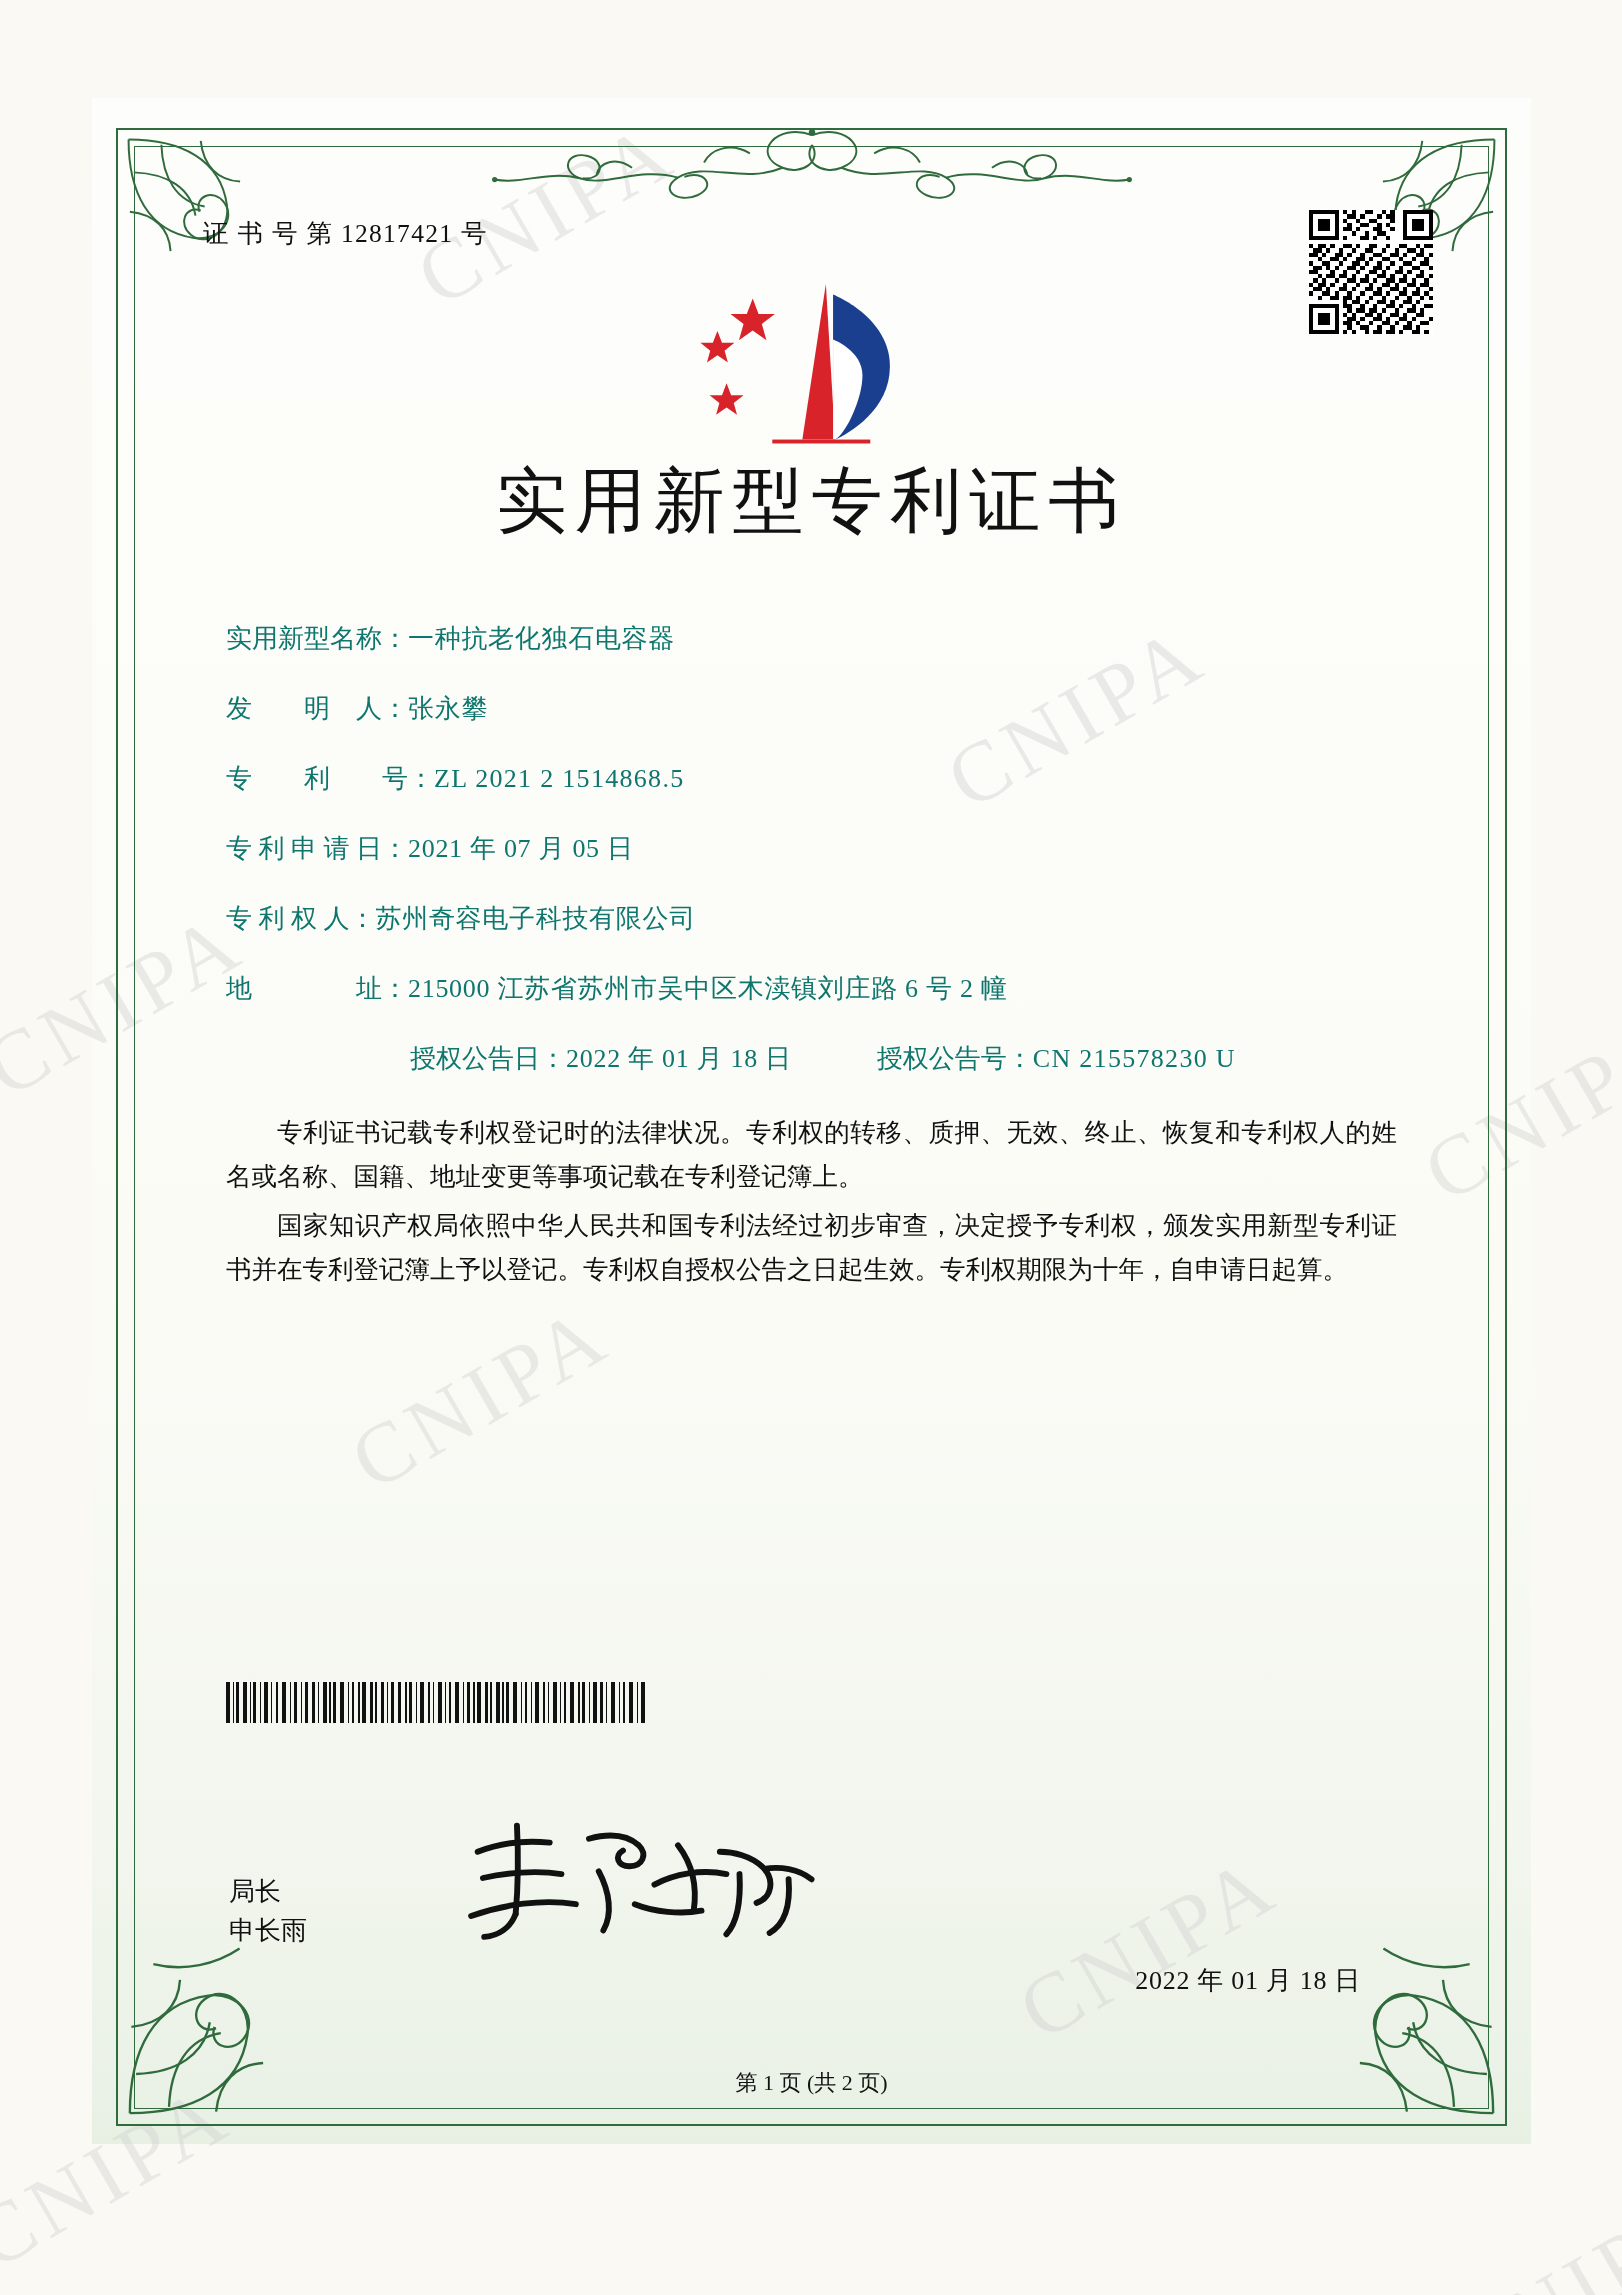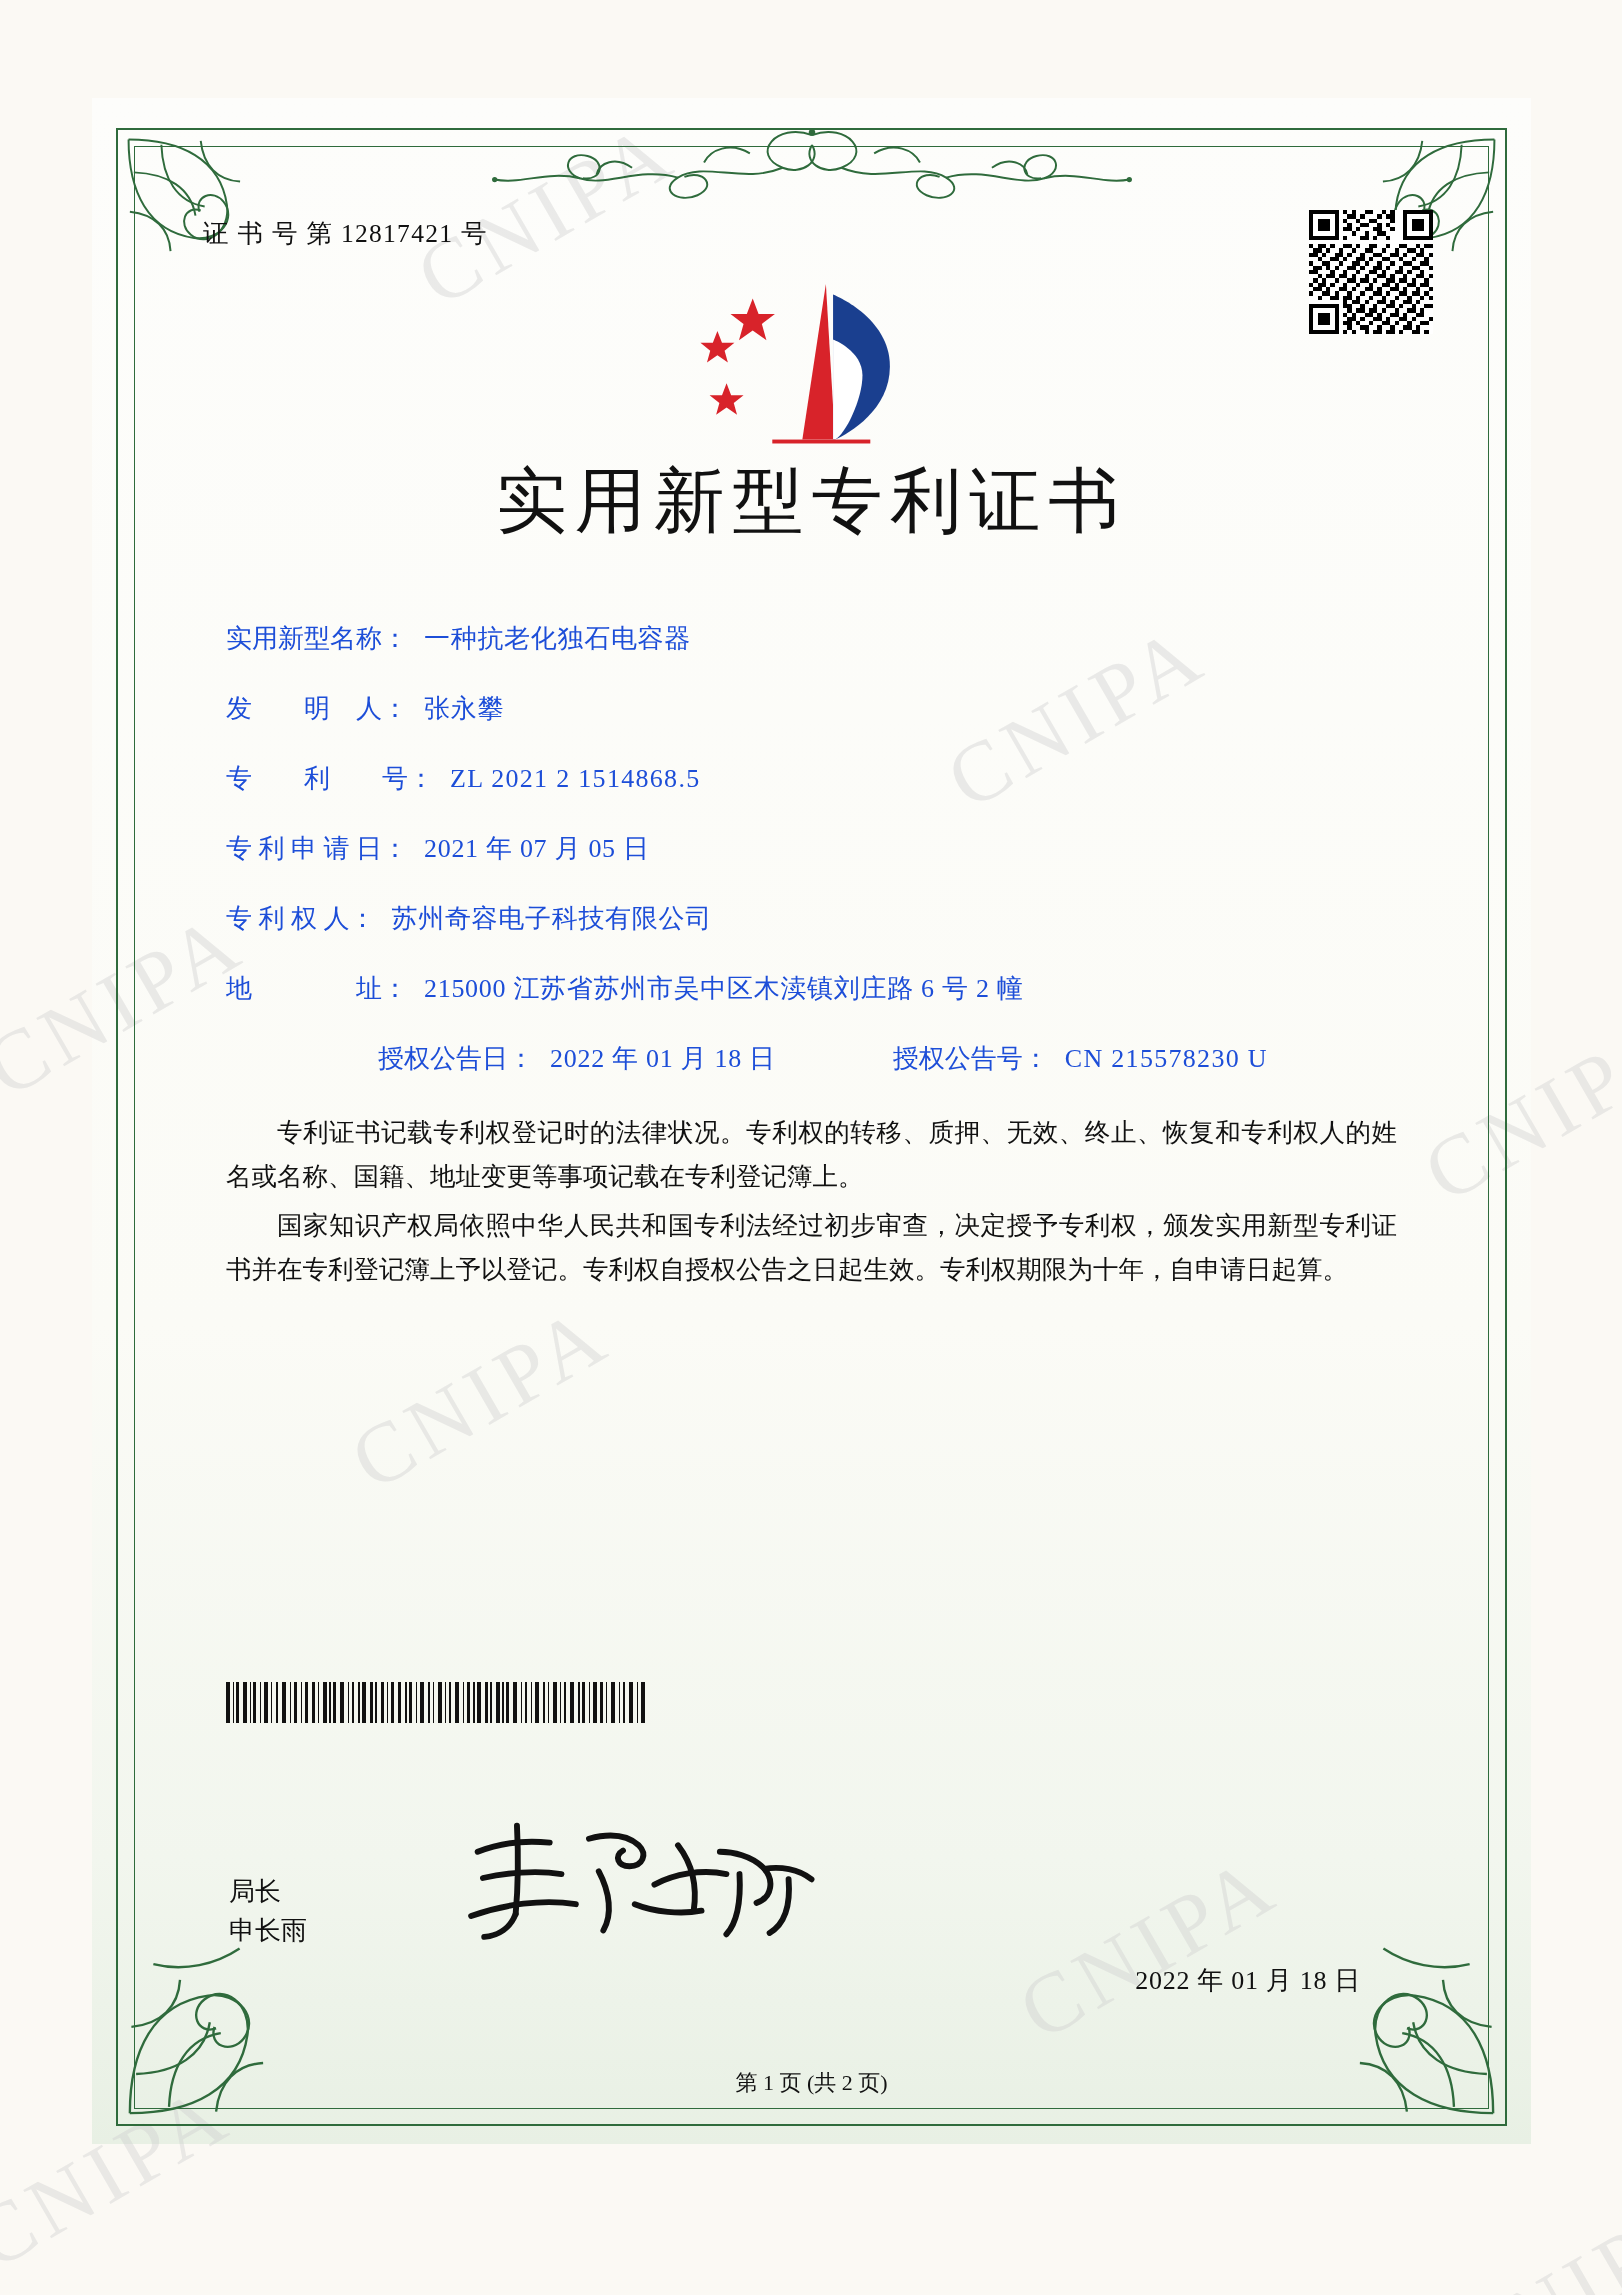--- a/index.html
+++ b/index.html
@@ -110,22 +110,21 @@
     margin-top: 72px;
     padding-left: 62px;
     padding-right: 39px;
   }
   .field-row {
     display: flex;
     align-items: baseline;
     font-size: 26px;
     line-height: 1.35;
     margin-bottom: 35px;
-    color: #1d4ed8;
-    gap: 16px;
+    color: #0f766e;
   }
   .field-label {
     white-space: pre;
     flex: none;
   }
   .field-value {
     letter-spacing: 0.7px;
   }
   .field-value.mono-spaced {
     letter-spacing: 1.3px;

